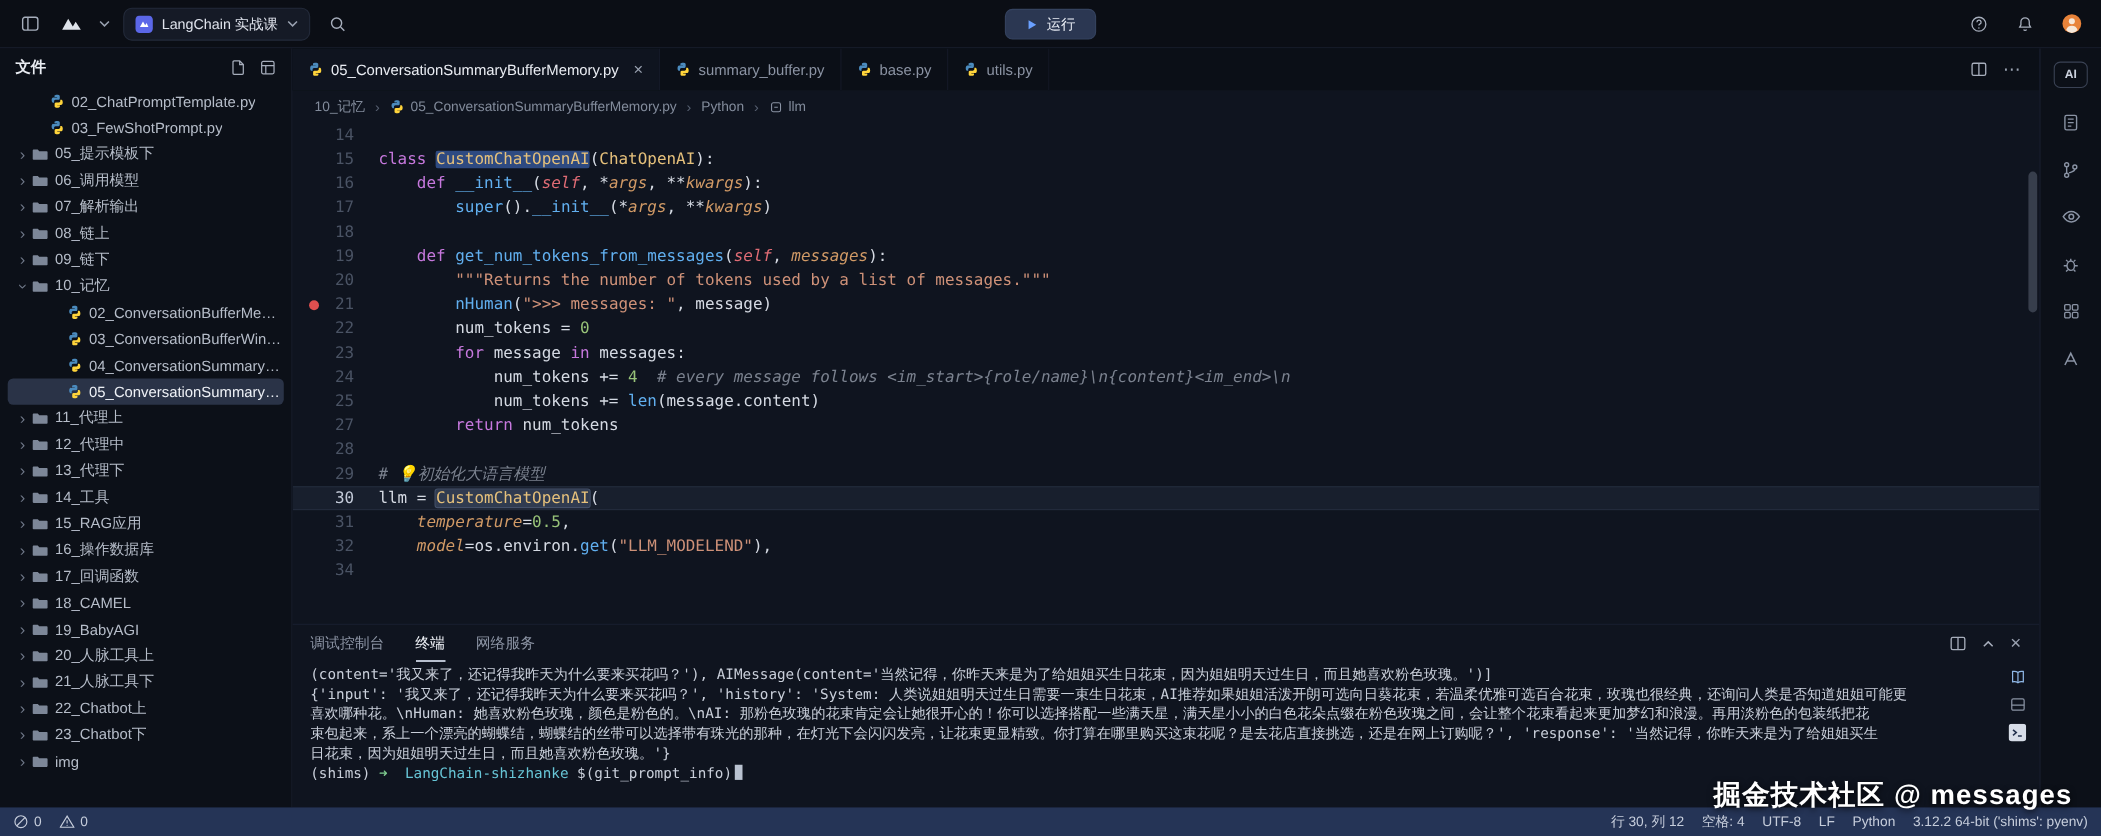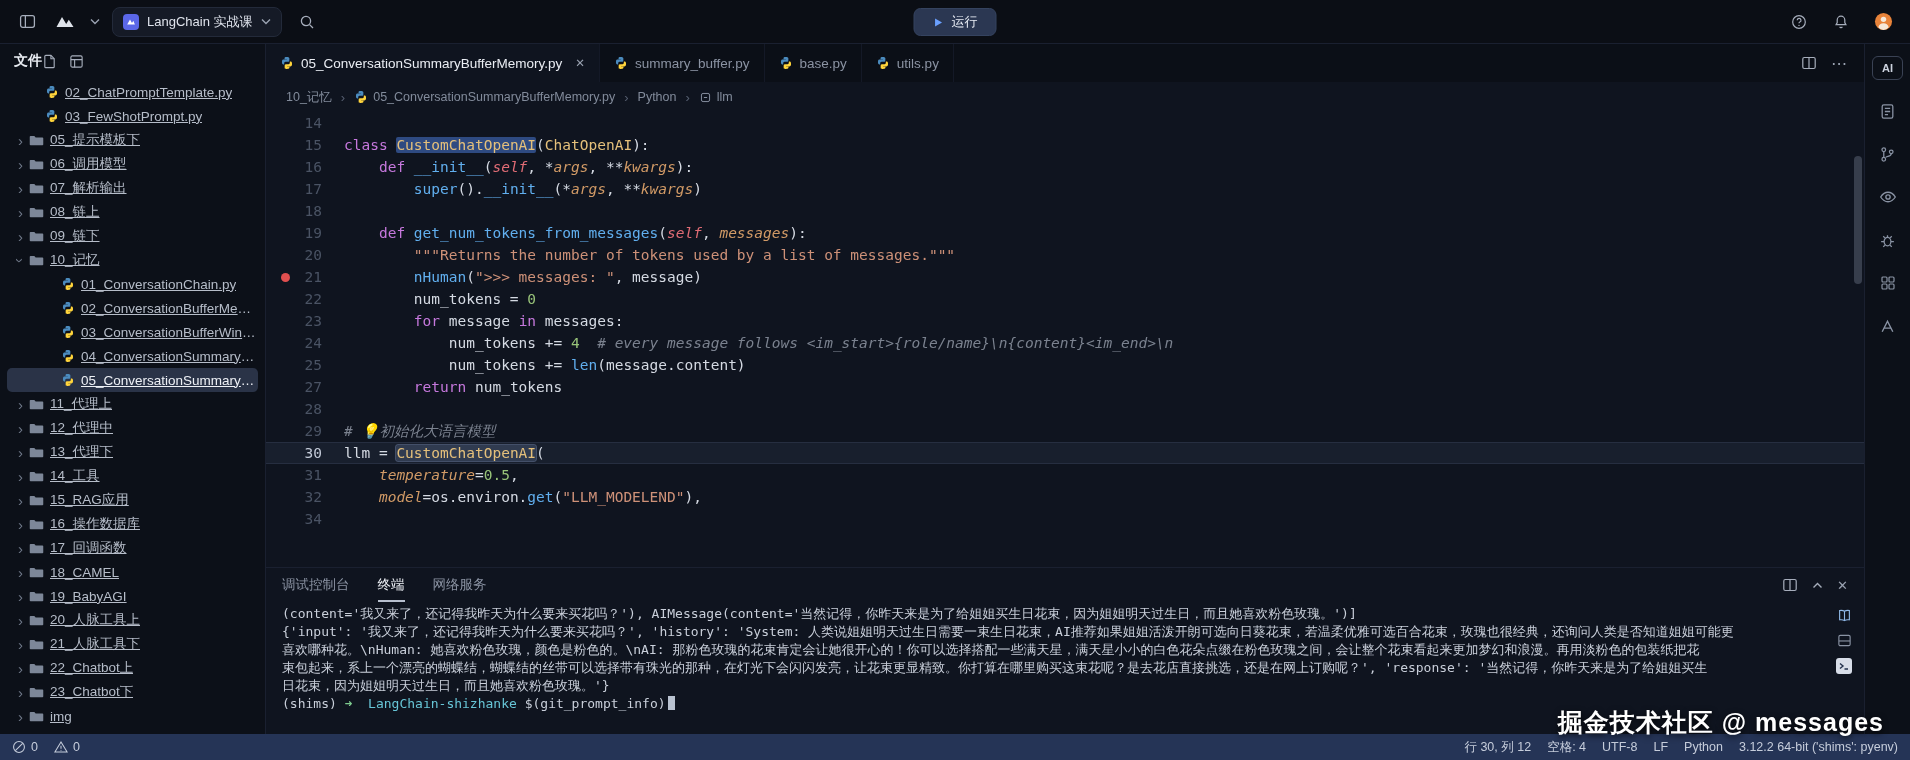--- a/index.html
+++ b/index.html
@@ -13,30 +13,30 @@
   .workspace-chip{display:flex;align-items:center;gap:8px;background:#151a26;border:1px solid #232a3a;border-radius:8px;height:28px;padding:0 10px;color:#dfe3ec;font-size:13px;cursor:pointer;}
   .run-btn{position:absolute;left:50%;transform:translateX(-50%);top:8px;height:28px;display:flex;align-items:center;gap:8px;background:#2b3752;border:1px solid #35435f;border-radius:7px;padding:0 18px;color:#e8ecf4;font-size:13px;cursor:pointer;font-family:inherit;}
   .tb-right{margin-left:auto;display:flex;align-items:center;gap:16px;}
   .icn{display:inline-flex;align-items:center;justify-content:center;}
 
   
   .main{position:absolute;top:44px;bottom:26px;left:0;right:0;display:flex;}
 
   
   .sidebar{width:266px;flex:none;background:#0c1018;border-right:1px solid #1a2030;display:flex;flex-direction:column;box-sizing:border-box;}
-  .sidebar-header{height:34px;flex:none;display:flex;align-items:center;justify-content:flex-start;padding:0 14px;}
+  .sidebar-header{height:34px;flex:none;display:flex;align-items:center;justify-content:space-between;padding:0 14px;}
   .sb-title{color:#e9ecf2;font-size:14px;font-weight:700;}
   .sbicons{display:flex;gap:12px;}
   .sbicons .icn{cursor:pointer;}
   .tree{flex:1;overflow:hidden;padding:2px 0;}
   .tree-row{height:24px;display:flex;align-items:center;margin:0 7px;border-radius:5px;font-size:13.5px;color:#b6bdc9;white-space:nowrap;cursor:pointer;box-sizing:border-box;}
   .tree-row.selected{background:#2a3347;color:#eef1f6;}
   .chev{width:15px;flex:none;text-align:center;color:#6f7888;font-size:15px;line-height:15px;display:inline-block;}
   .chev.open{transform:rotate(90deg);}
-  .tree-label{margin-left:6px;overflow:hidden;text-overflow:ellipsis;text-decoration:underline;}
+  .tree-label{margin-left:6px;overflow:hidden;text-overflow:ellipsis;}
   .tree-row .icn{flex:none;margin-left:1px;}
 
   
   .center{flex:1;min-width:0;display:flex;flex-direction:column;background:#0f141f;}
 
   .tabbar{height:38px;flex:none;background:#0b0f17;display:flex;justify-content:space-between;align-items:stretch;}
   .tabs{display:flex;min-width:0;overflow:hidden;}
   .tab{display:flex;align-items:center;gap:7px;padding:0 14px;font-size:13.5px;color:#8b93a3;cursor:pointer;white-space:nowrap;border-right:1px solid #141927;}
   .tab.active{background:#0f141f;color:#eaedf3;}
   .tab.preview .tab-label{}
@@ -83,21 +83,21 @@
   .terminal{flex:1;position:relative;overflow:hidden;padding:3px 0 0 16px;font-family:"DejaVu Sans Mono","Liberation Mono",monospace;font-size:13px;line-height:18px;color:#c9cfda;}
   .term-line{white-space:pre;overflow:hidden;}
   .t-plain{color:#c9cfda;}
   .t-green{color:#7ecb8f;}
   .t-cyan{color:#67c5d6;}
   .cursor{display:inline-block;width:7px;height:14px;background:#b9c2d0;margin-left:2px;vertical-align:-2px;}
   .term-side{position:absolute;top:6px;right:12px;display:flex;flex-direction:column;gap:10px;}
   .side-icn{cursor:pointer;display:flex;align-items:center;justify-content:center;}
 
   
-  .activitybar{width:46px;flex:none;background:#0c1018;border-left:1px solid #1a2030;display:flex;flex-direction:column;align-items:center;padding-top:12px;gap:19px;box-sizing:border-box;}
+  .activitybar{width:56px;flex:none;background:#0c1018;border-left:1px solid #1a2030;display:flex;flex-direction:column;align-items:center;padding-top:12px;gap:19px;box-sizing:border-box;}
   .ai-badge{width:29px;height:22px;border:1px solid #3a4254;border-radius:6px;color:#ccd2de;font-size:11px;font-weight:700;display:flex;align-items:center;justify-content:center;cursor:pointer;}
   .act-icn{cursor:pointer;display:flex;align-items:center;justify-content:center;width:24px;height:24px;}
 
   
   .statusbar{position:absolute;left:0;right:0;bottom:0;height:26px;background:#253456;display:flex;align-items:center;justify-content:space-between;padding:0 12px;box-sizing:border-box;font-size:12.5px;color:#c6cddb;}
   .sb-left,.sb-right{display:flex;align-items:center;gap:16px;}
   .status-item{display:flex;align-items:center;gap:5px;cursor:pointer;white-space:nowrap;}
 
   
   .watermark{position:absolute;right:26px;bottom:21px;font-size:25px;font-weight:700;color:#ffffff;letter-spacing:1px;text-shadow:0 2px 6px rgba(0,0,0,0.85);z-index:60;pointer-events:none;}
@@ -265,30 +265,20 @@
             <span class="tree-label">09_链下</span>
           </div>
           <div class="tree-row" style="padding-left: 6px;">
             <span class="chev open">›</span>
             <span class="icn">
               <svg viewBox="0 0 16 16" width="15" height="15">
                 <path fill="#7d8798" d="M1.6 3.2h4.1l1.4 1.5h7.3c.45 0 .8.35.8.8v6.7c0 .45-.35.8-.8.8H1.6c-.45 0-.8-.35-.8-.8V4c0-.45.35-.8.8-.8z"></path>
               </svg>
             </span>
             <span class="tree-label">10_记忆</span>
-          </div>
-          <div class="tree-row" style="padding-left: 38px;">
-            <span class="chev"></span>
-            <span class="icn">
-              <svg viewBox="0 0 16 16" width="14" height="14">
-                <path fill="#4b8bbe" d="M7.9 1.2c-2.9 0-2.7 1.25-2.7 1.25l.01 1.3h2.75v.38H4.1S2.2 3.9 2.2 6.8c0 2.9 1.63 2.8 1.63 2.8h.97V8.25s-.05-1.63 1.6-1.63h2.73s1.55.03 1.55-1.5V2.7s.24-1.5-2.78-1.5z"></path>
-                <path fill="#ffd43b" d="M8.1 14.8c2.9 0 2.7-1.25 2.7-1.25l-.01-1.3H8.04v-.38h3.86s1.9.23 1.9-2.67c0-2.9-1.63-2.8-1.63-2.8h-.97v1.35s.05 1.63-1.6 1.63H6.87s-1.55-.03-1.55 1.5v2.42s-.24 1.5 2.78 1.5z"></path>
-              </svg>
-            </span>
-            <span class="tree-label">01_ConversationChain.py</span>
           </div>
           <div class="tree-row" style="padding-left: 38px;">
             <span class="chev"></span>
             <span class="icn">
               <svg viewBox="0 0 16 16" width="14" height="14">
                 <path fill="#4b8bbe" d="M7.9 1.2c-2.9 0-2.7 1.25-2.7 1.25l.01 1.3h2.75v.38H4.1S2.2 3.9 2.2 6.8c0 2.9 1.63 2.8 1.63 2.8h.97V8.25s-.05-1.63 1.6-1.63h2.73s1.55.03 1.55-1.5V2.7s.24-1.5-2.78-1.5z"></path>
                 <path fill="#ffd43b" d="M8.1 14.8c2.9 0 2.7-1.25 2.7-1.25l-.01-1.3H8.04v-.38h3.86s1.9.23 1.9-2.67c0-2.9-1.63-2.8-1.63-2.8h-.97v1.35s.05 1.63-1.6 1.63H6.87s-1.55-.03-1.55 1.5v2.42s-.24 1.5 2.78 1.5z"></path>
               </svg>
             </span>
             <span class="tree-label">02_ConversationBufferMemor...</span>

